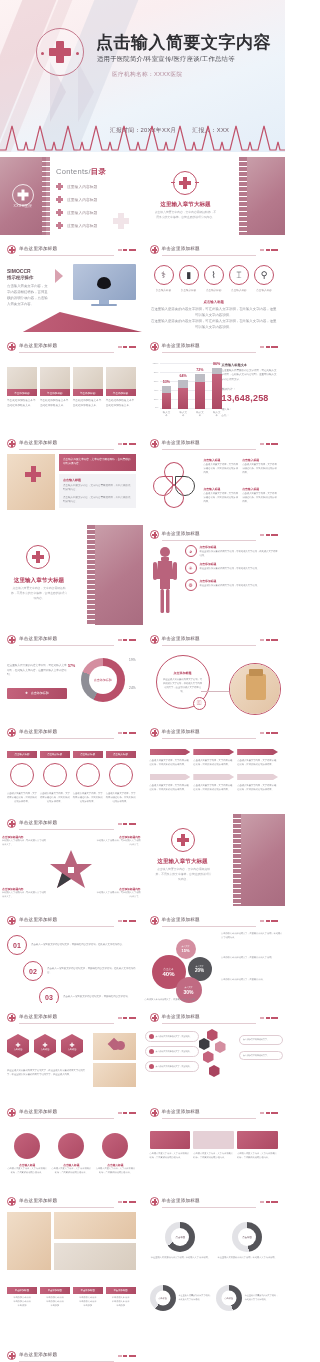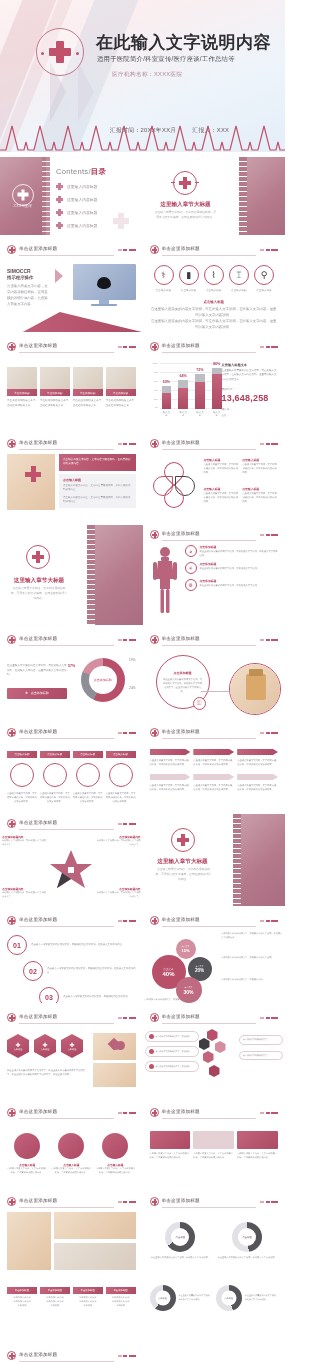--- a/index.html
+++ b/index.html
@@ -171,21 +171,21 @@
     <div class="stripe st3"></div>
     <div class="chev cv1"></div>
     <div class="chev cv2"></div>
 
     <div class="logo-circle">
       <div class="cross"></div>
       <div class="dot dl"></div>
         <div class="dot dr"></div>
     </div>
 
-    <div class="cover-title">在此输入文字说明内容</div>
+    <div class="cover-title">点击输入简要文字内容</div>
     <div class="cover-sub">适用于医院简介/科室宣传/医疗座谈/工作总结等</div>
     <div class="cover-org">医疗机构名称：XXXX医院</div>
     <div class="cover-meta">
       <span>汇报时间：20XX年XX月</span>
       <span>汇报人：XXX</span>
     </div>
 
     <svg class="ecg-band" viewBox="0 0 285 32" preserveAspectRatio="none">
       <path class="ecgline" d="M0,30 L6,30 L12,6 L18,30 L24,30 L26,22 L28,30 L34,30 L40,6 L46,30 L52,30 L54,22 L56,30 L62,30 L68,6 L74,30 L80,30 L82,22 L84,30 L90,30 L96,6 L102,30 L108,30 L110,22 L112,30 L118,30 L124,6 L130,30 L136,30 L138,22 L140,30 L146,30 L152,6 L158,30 L164,30 L166,22 L168,30 L174,30 L180,6 L186,30 L192,30 L194,22 L196,30 L202,30 L208,6 L214,30 L220,30 L222,22 L224,30 L230,30 L236,6 L242,30 L248,30 L250,22 L252,30 L258,30 L264,6 L270,30 L276,30 L278,22 L280,30 L285,30"></path>
     </svg>

